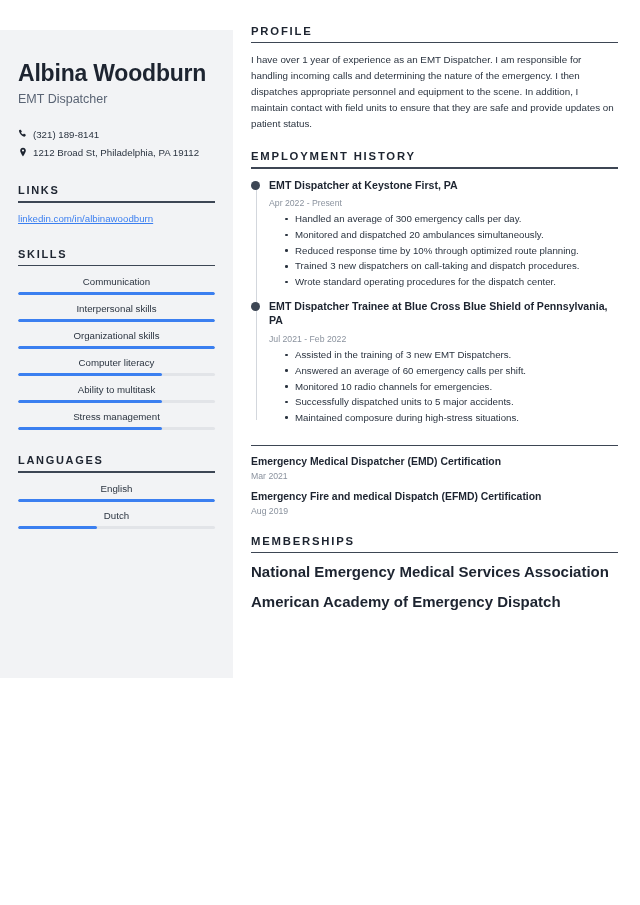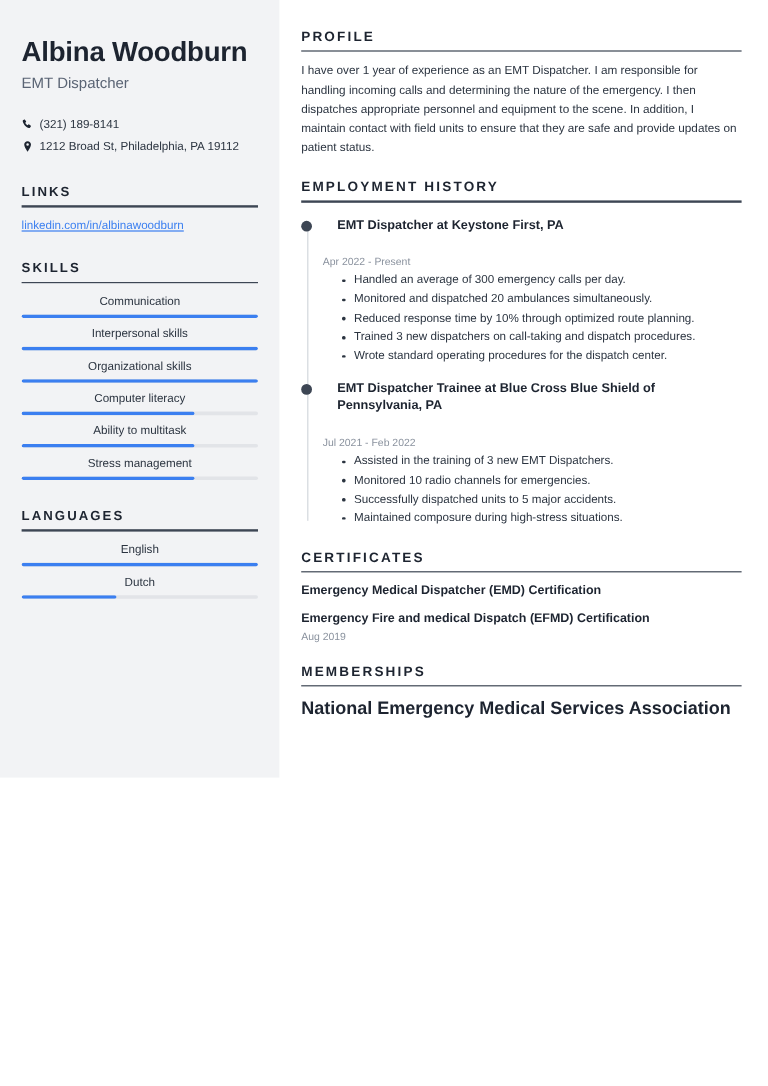--- a/index.html
+++ b/index.html
@@ -23,20 +23,21 @@
   }
 
   
   .sidebar {
     width: 233px;
     min-width: 233px;
     height: 648px;
     background: #f2f3f5;
     box-sizing: border-box;
     padding: 30px 18px 20px 18px;
+    margin-top: 30px;
   }
   .name {
     font-size: 23px;
     font-weight: bold;
     line-height: 1.17;
     letter-spacing: -0.2px;
     color: #1d2430;
     margin: 0;
   }
   .job-title {
@@ -184,26 +185,26 @@
     width: 9px;
     height: 9px;
     border-radius: 50%;
     background: #3d4654;
   }
   .job-role {
     font-size: 10.6px;
     font-weight: bold;
     line-height: 1.38;
     color: #1d2430;
-    margin: 12px;
+    margin: 0;
   }
   .job-date {
     font-size: 8.7px;
     color: #8a929e;
-    margin: 18px 0 3px 0;
+    margin: 6px 0 3px 0;
   }
   .job-bullets {
     margin: 0;
     padding-left: 16px;
     list-style: none;
   }
   .job-bullets li {
     font-size: 9.7px;
     line-height: 1.62;
     color: #2b3440;
@@ -374,41 +375,43 @@
             <li>Wrote standard operating procedures for the dispatch center.</li>
           </ul>
         </div>
 
         <div class="job">
           <span class="job-dot"></span>
           <p class="job-role">EMT Dispatcher Trainee at Blue Cross Blue Shield of Pennsylvania, PA</p>
           <p class="job-date">Jul 2021 - Feb 2022</p>
           <ul class="job-bullets">
             <li>Assisted in the training of 3 new EMT Dispatchers.</li>
+            <li>Answered an average of 60 emergency calls per shift.</li>
             <li>Monitored 10 radio channels for emergencies.</li>
             <li>Successfully dispatched units to 5 major accidents.</li>
             <li>Maintained composure during high-stress situations.</li>
           </ul>
         </div>
       </div>
     </section>
 
     <section class="main-section">
-      <h2 class="main-heading">CERTIFICATES</h2>
       <div class="main-rule"></div>
 
       <div class="cert-item">
         <p class="cert-title">Emergency Medical Dispatcher (EMD) Certification</p>
+        <p class="cert-date">Mar 2021</p>
       </div>
       <div class="cert-item">
         <p class="cert-title">Emergency Fire and medical Dispatch (EFMD) Certification</p>
         <p class="cert-date">Aug 2019</p>
       </div>
     </section>
 
     <section class="main-section">
       <h2 class="main-heading">MEMBERSHIPS</h2>
       <div class="main-rule"></div>
       <p class="member-item">National Emergency Medical Services Association</p>
+      <p class="member-item">American Academy of Emergency Dispatch</p>
     </section>
 
   </main>
 </div>
 
 </body></html>

